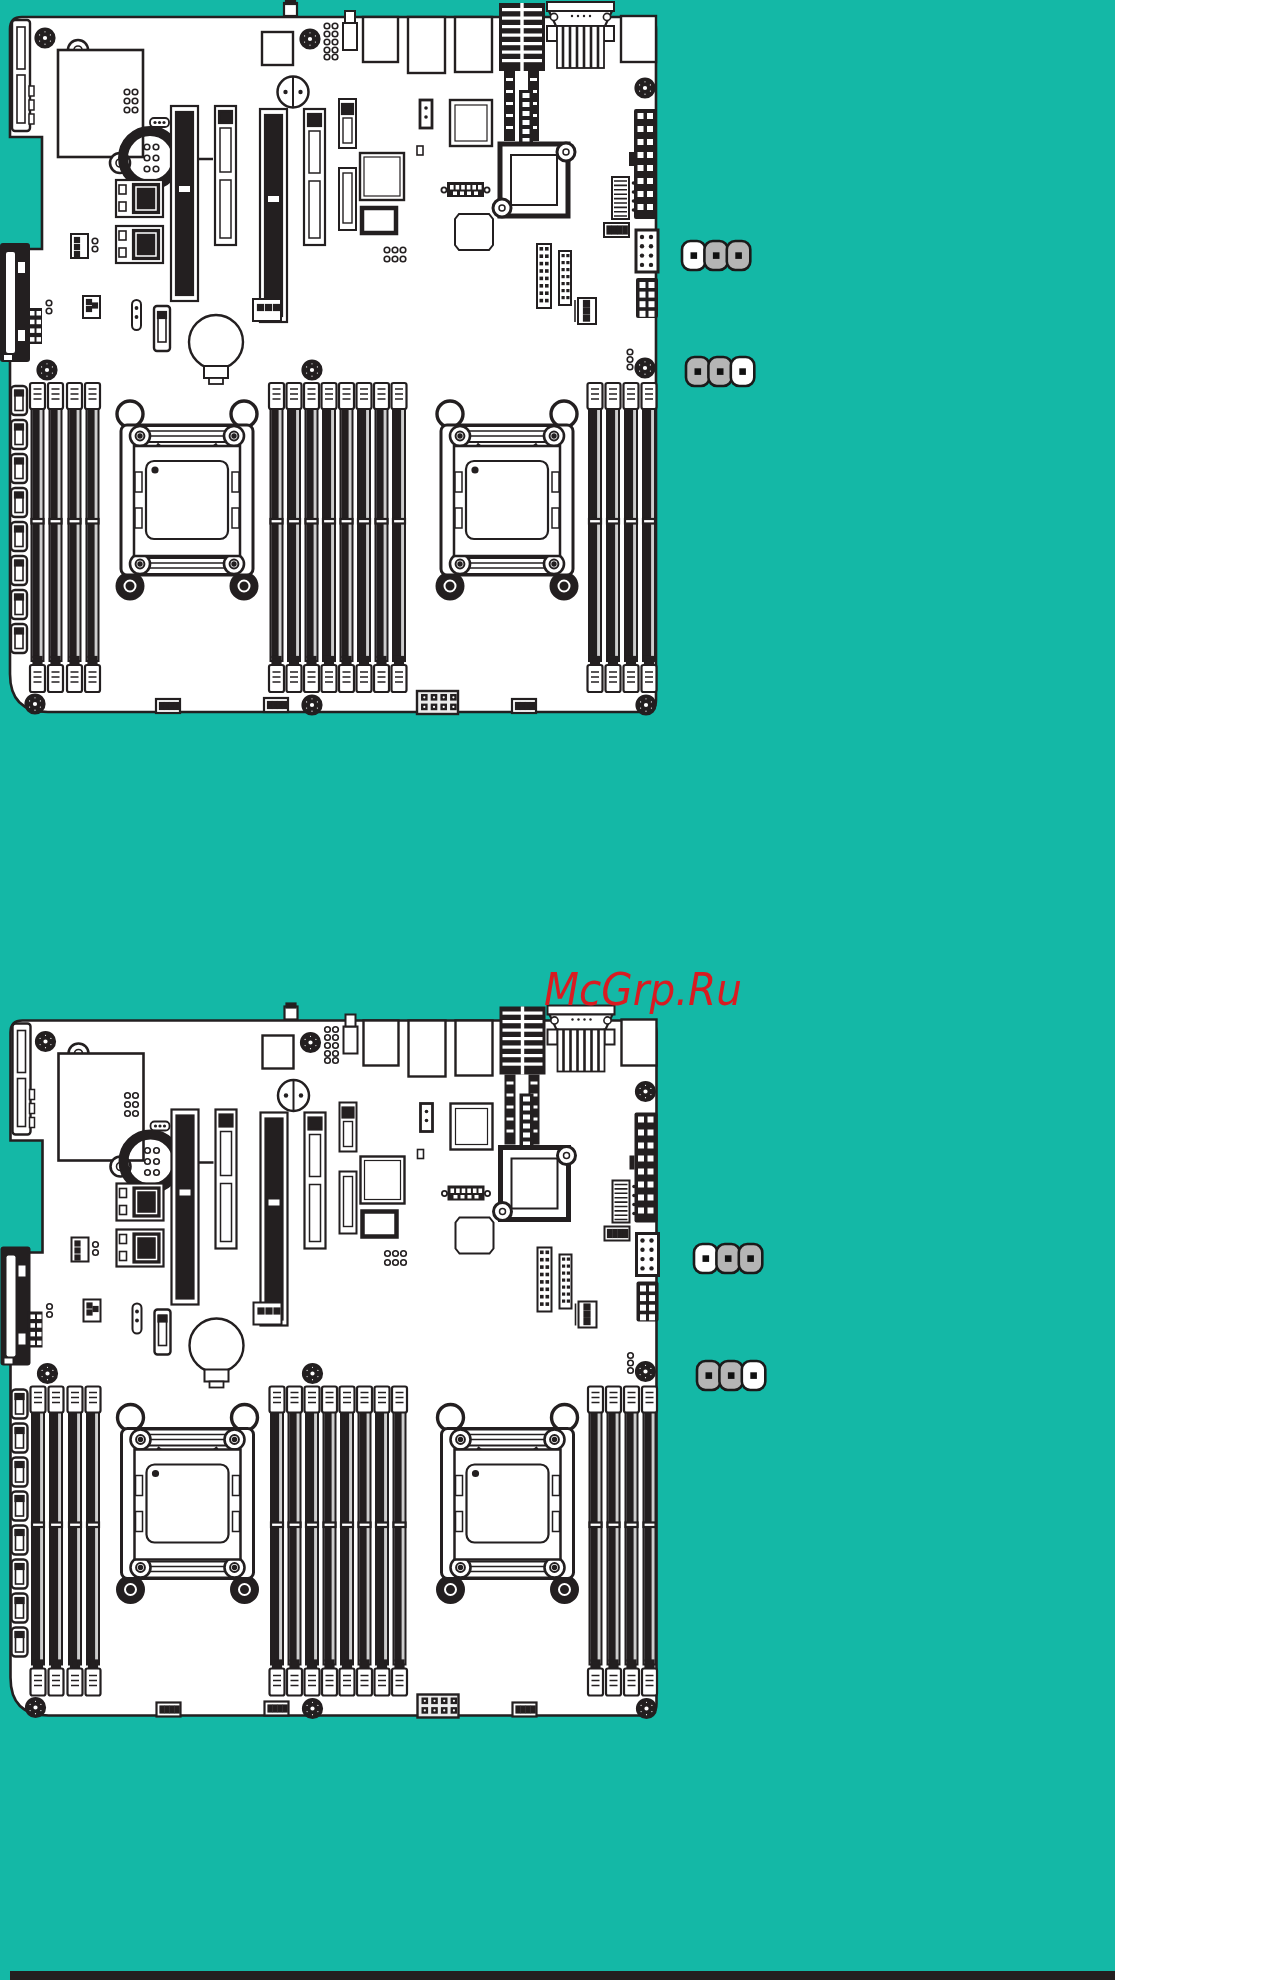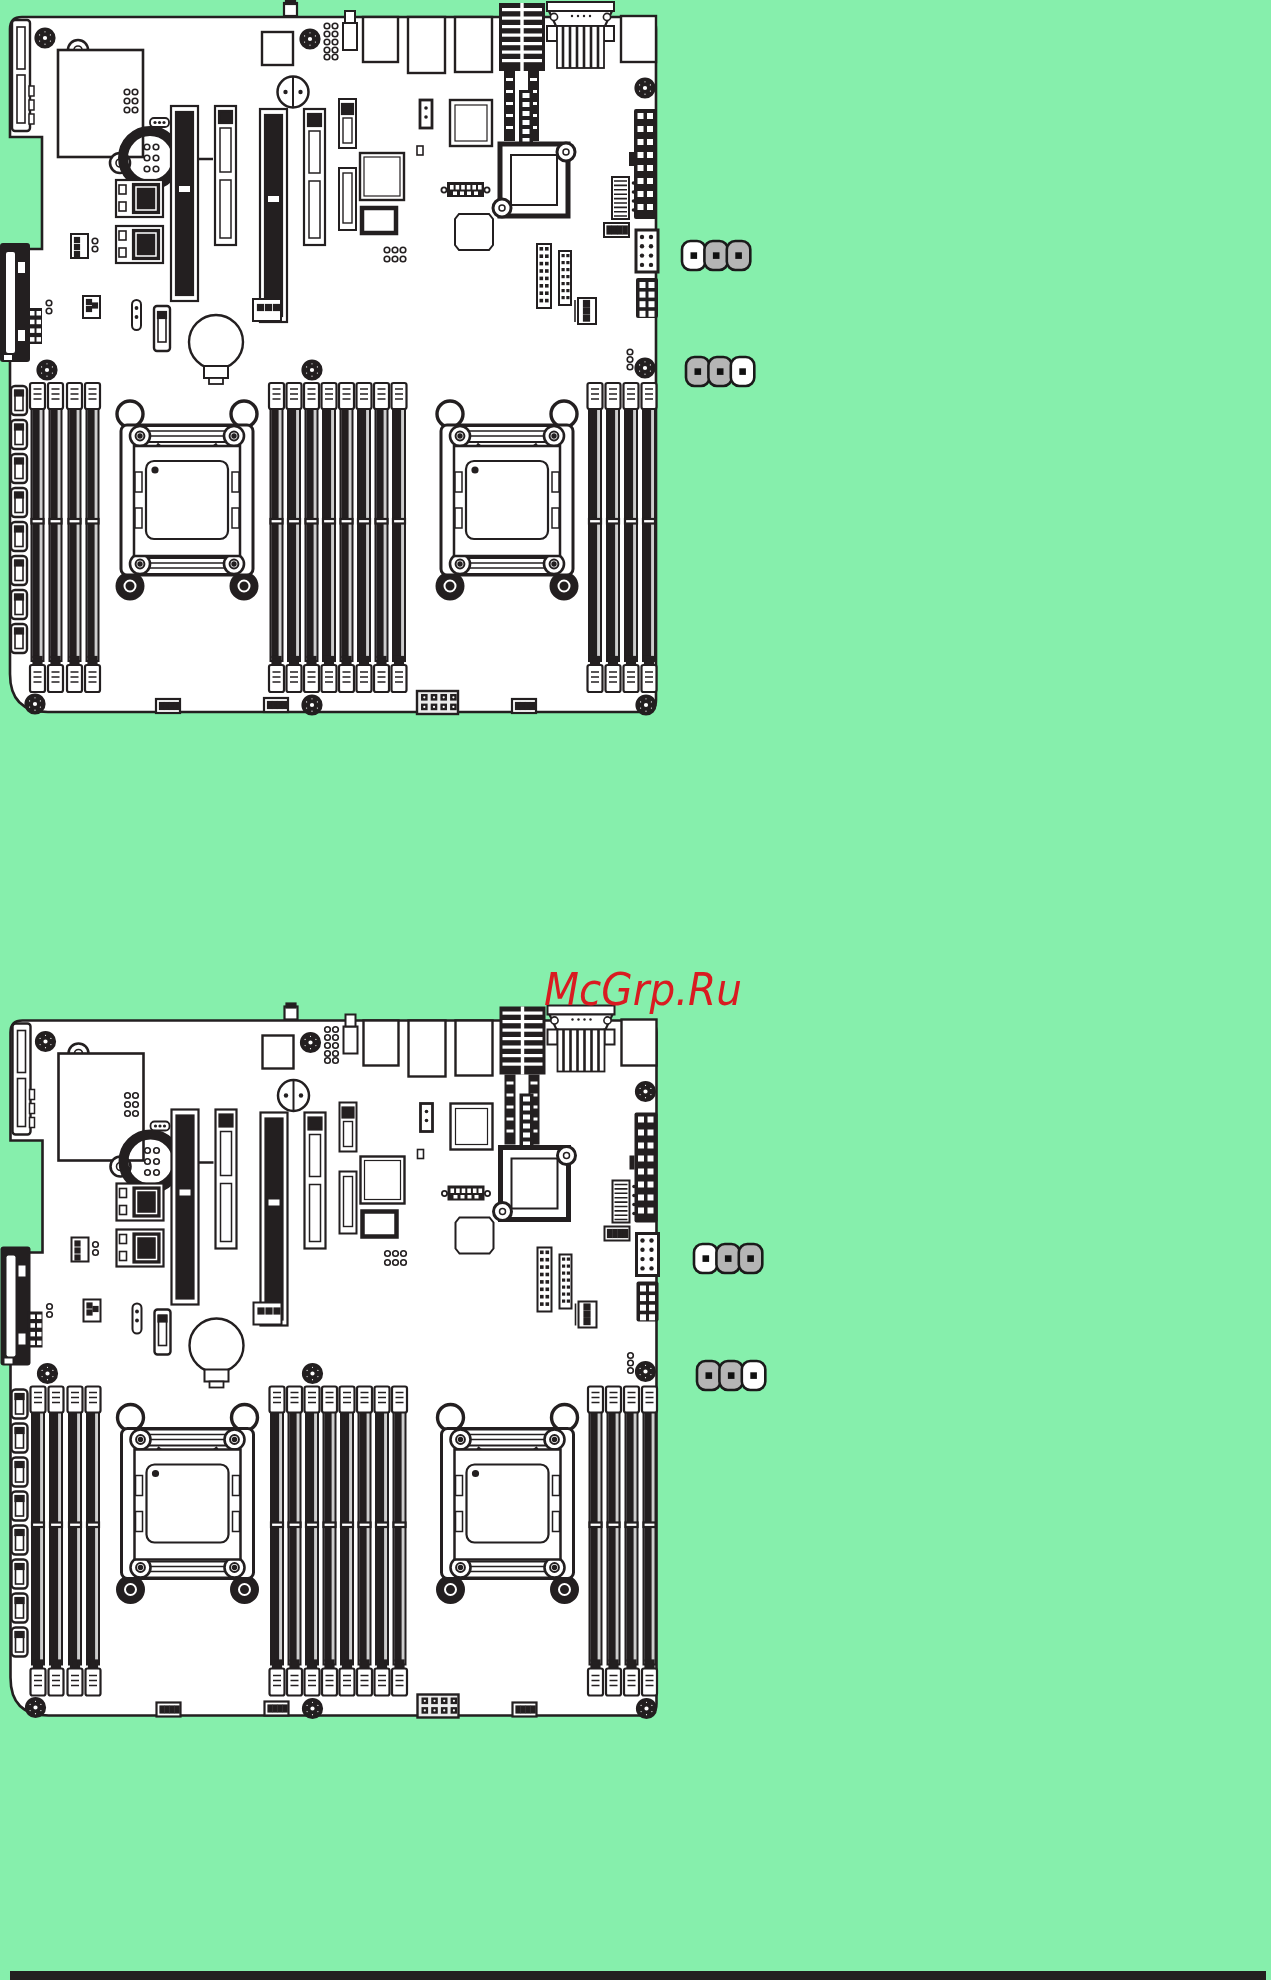--- a/index.html
+++ b/index.html
@@ -1,16 +1,16 @@
 <!DOCTYPE html>
 <html><head>
 <meta charset="utf-8">
 <style>
   html,body{margin:0;padding:0;background:#fff;}
-  .page{position:relative;width:1271px;height:1980px;background:#86efac;overflow:hidden;
+  .page{position:relative;width:1115px;height:1980px;background:#14b8a6;overflow:hidden;
         font-family:"DejaVu Sans",sans-serif;}
   svg{position:absolute;left:0;top:0;display:block;}
   text.wm{font-family:"DejaVu Sans",sans-serif;font-style:italic;font-weight:500;}
 </style>
 </head>
 <body>
 
 <div class="page">
 <svg width="1271" height="1980" viewBox="0 0 1271 1980" xmlns="http://www.w3.org/2000/svg">
 <defs>

